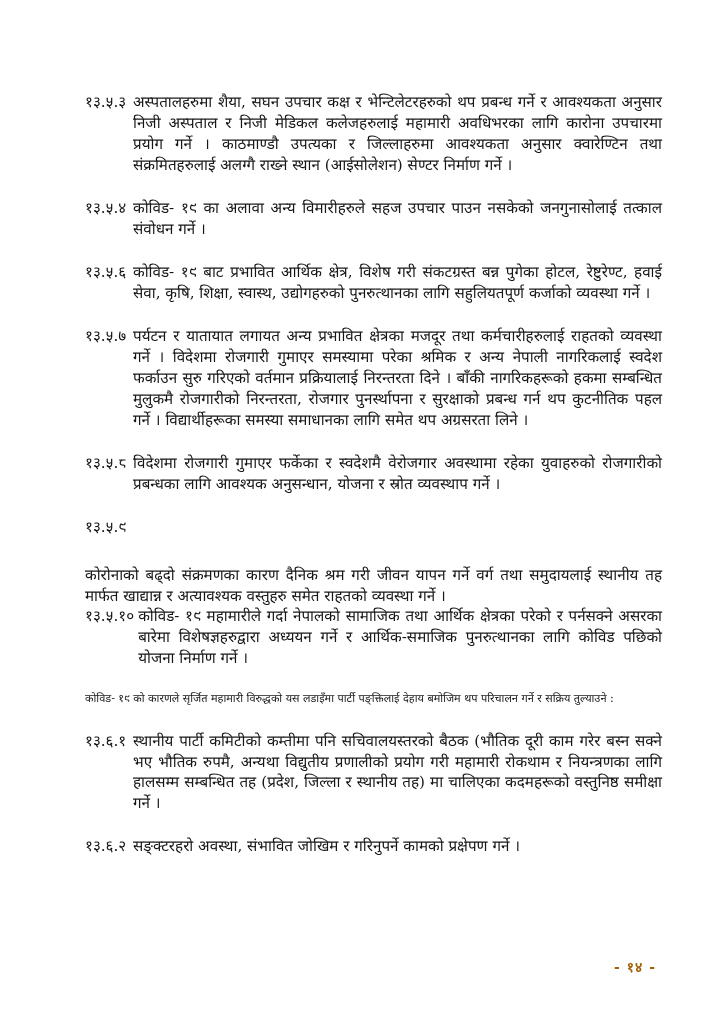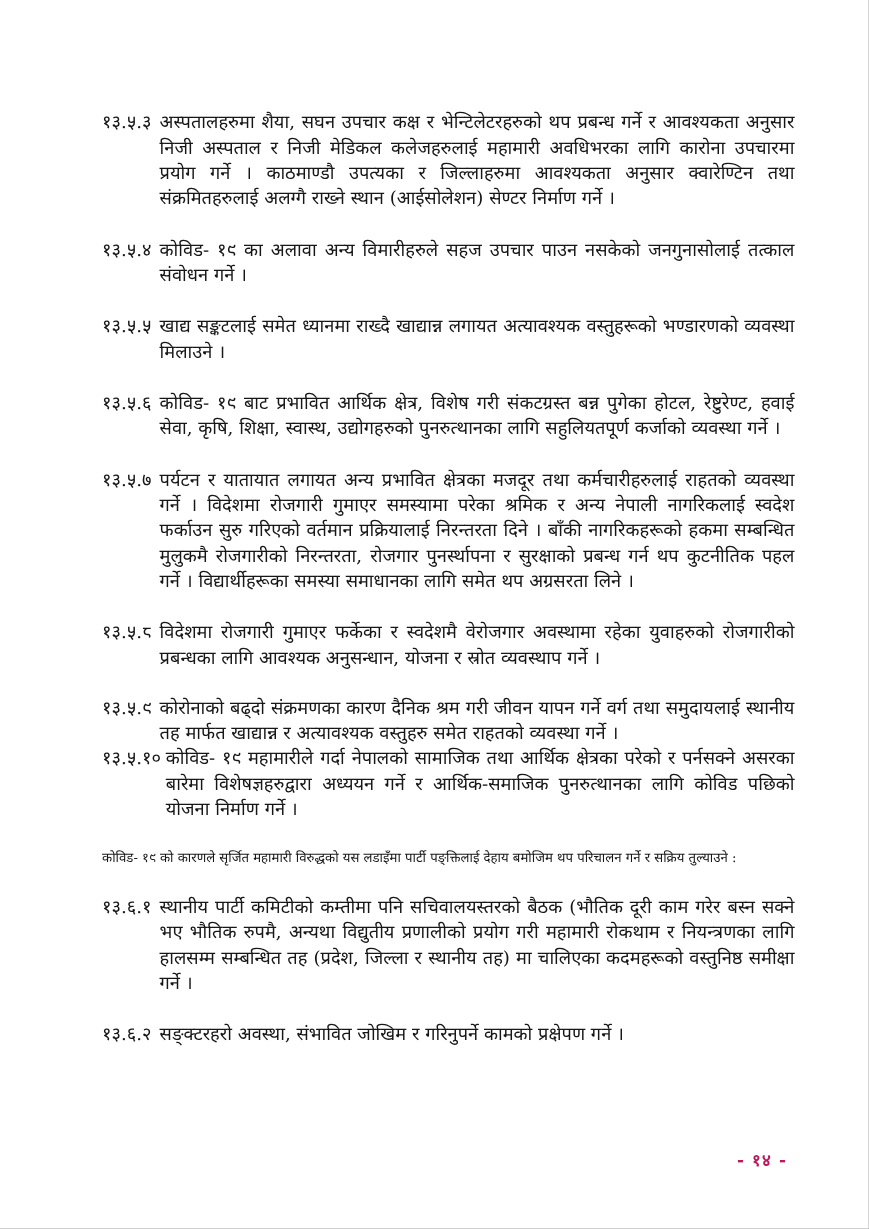--- a/index.html
+++ b/index.html
@@ -36,58 +36,55 @@
     white-space: nowrap;
     padding-right: 4px;
     box-sizing: border-box;
   }
   .item .txt {
     flex: 1 1 auto;
     text-align: justify;
   }
   .item.tight {
     margin-bottom: 0;
+    flex-direction: column;
   }
   .para {
     font-size: 11px;
     line-height: 1.38;
     text-align: justify;
     margin: 0 0 24px 0;
   }
   .footer-page {
     position: absolute;
     bottom: 48px;
     right: 68px;
     font-family: "DejaVu Sans", "Liberation Sans", sans-serif;
     font-weight: bold;
     font-size: 14px;
-    color: #be185d;
+    color: #a16207;
     letter-spacing: 1px;
   }
 </style>
 </head>
 <body>
 
 <div class="page">
   <div class="content">
 
     <div class="item">
       <span class="num">१३.५.३</span>
       <span class="txt">अस्पतालहरुमा शैया, सघन उपचार कक्ष र भेन्टिलेटरहरुको थप प्रबन्ध गर्ने र आवश्यकता अनुसार निजी अस्पताल र निजी मेडिकल कलेजहरुलाई महामारी अवधिभरका लागि कारोना उपचारमा प्रयोग गर्ने । काठमाण्डौ उपत्यका र जिल्लाहरुमा आवश्यकता अनुसार क्वारेण्टिन तथा संक्रमितहरुलाई अलग्गै राख्ने स्थान (आईसोलेशन) सेण्टर निर्माण गर्ने ।</span>
     </div>
 
     <div class="item">
       <span class="num">१३.५.४</span>
       <span class="txt">कोविड- १९ का अलावा अन्य विमारीहरुले सहज उपचार पाउन नसकेको जनगुनासोलाई तत्काल संवोधन गर्ने ।</span>
     </div>
 
-    <div class="item">
-      <span class="num">१३.५.५</span>
-      <span class="txt">खाद्य सङ्कटलाई समेत ध्यानमा राख्दै खाद्यान्न लगायत अत्यावश्यक वस्तुहरूको भण्डारणको व्यवस्था मिलाउने ।</span>
-    </div>
 
     <div class="item">
       <span class="num">१३.५.६</span>
       <span class="txt">कोविड- १९ बाट प्रभावित आर्थिक क्षेत्र, विशेष गरी संकटग्रस्त बन्न पुगेका होटल, रेष्टुरेण्ट, हवाई सेवा, कृषि, शिक्षा, स्वास्थ, उद्योगहरुको पुनरुत्थानका लागि सहुलियतपूर्ण कर्जाको व्यवस्था गर्ने ।</span>
     </div>
 
     <div class="item">
       <span class="num">१३.५.७</span>
       <span class="txt">पर्यटन र यातायात लगायत अन्य प्रभावित क्षेत्रका मजदूर तथा कर्मचारीहरुलाई राहतको व्यवस्था गर्ने । विदेशमा रोजगारी गुमाएर समस्यामा परेका श्रमिक र अन्य नेपाली नागरिकलाई स्वदेश फर्काउन सुरु गरिएको वर्तमान प्रक्रियालाई निरन्तरता दिने । बाँकी नागरिकहरूको हकमा सम्बन्धित मुलुकमै रोजगारीको निरन्तरता, रोजगार पुनर्स्थापना र सुरक्षाको प्रबन्ध गर्न थप कुटनीतिक पहल गर्ने । विद्यार्थीहरूका समस्या समाधानका लागि समेत थप अग्रसरता लिने ।</span>
     </div>

